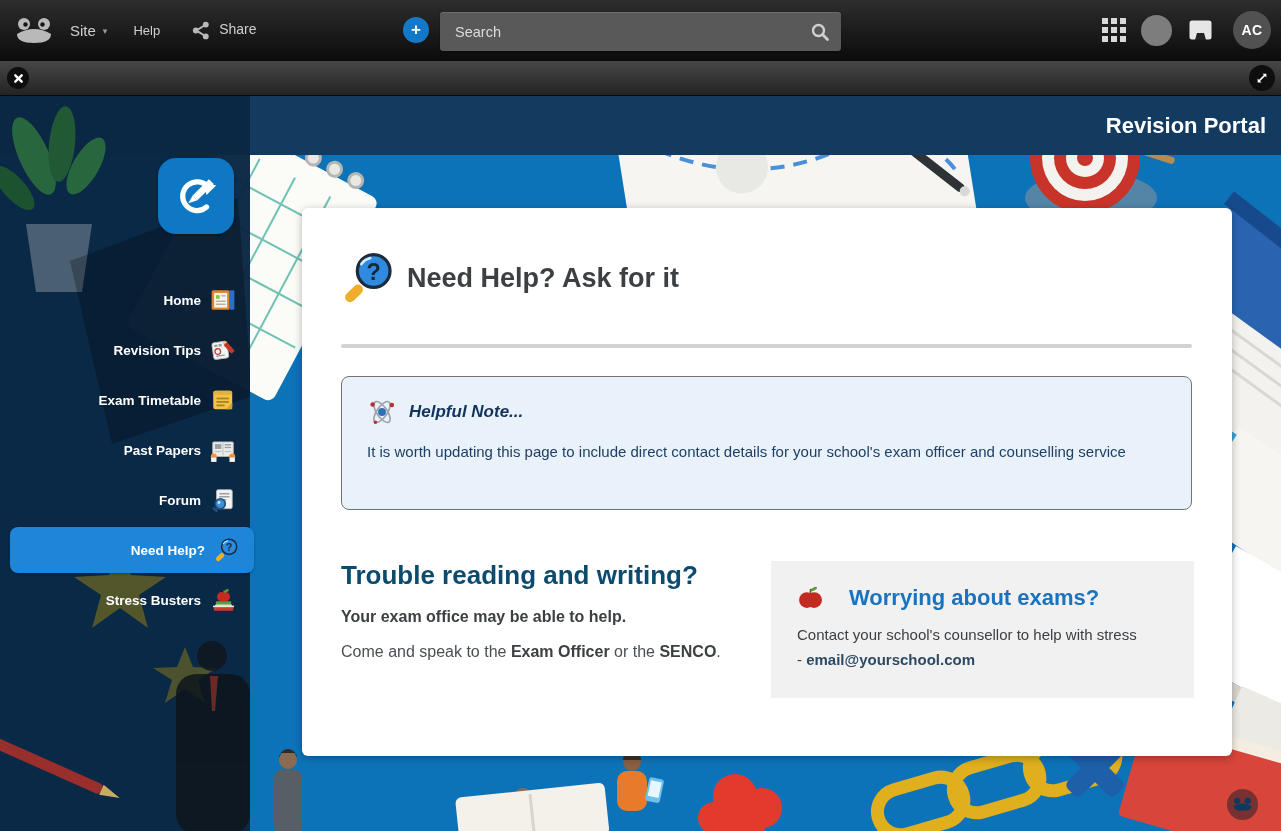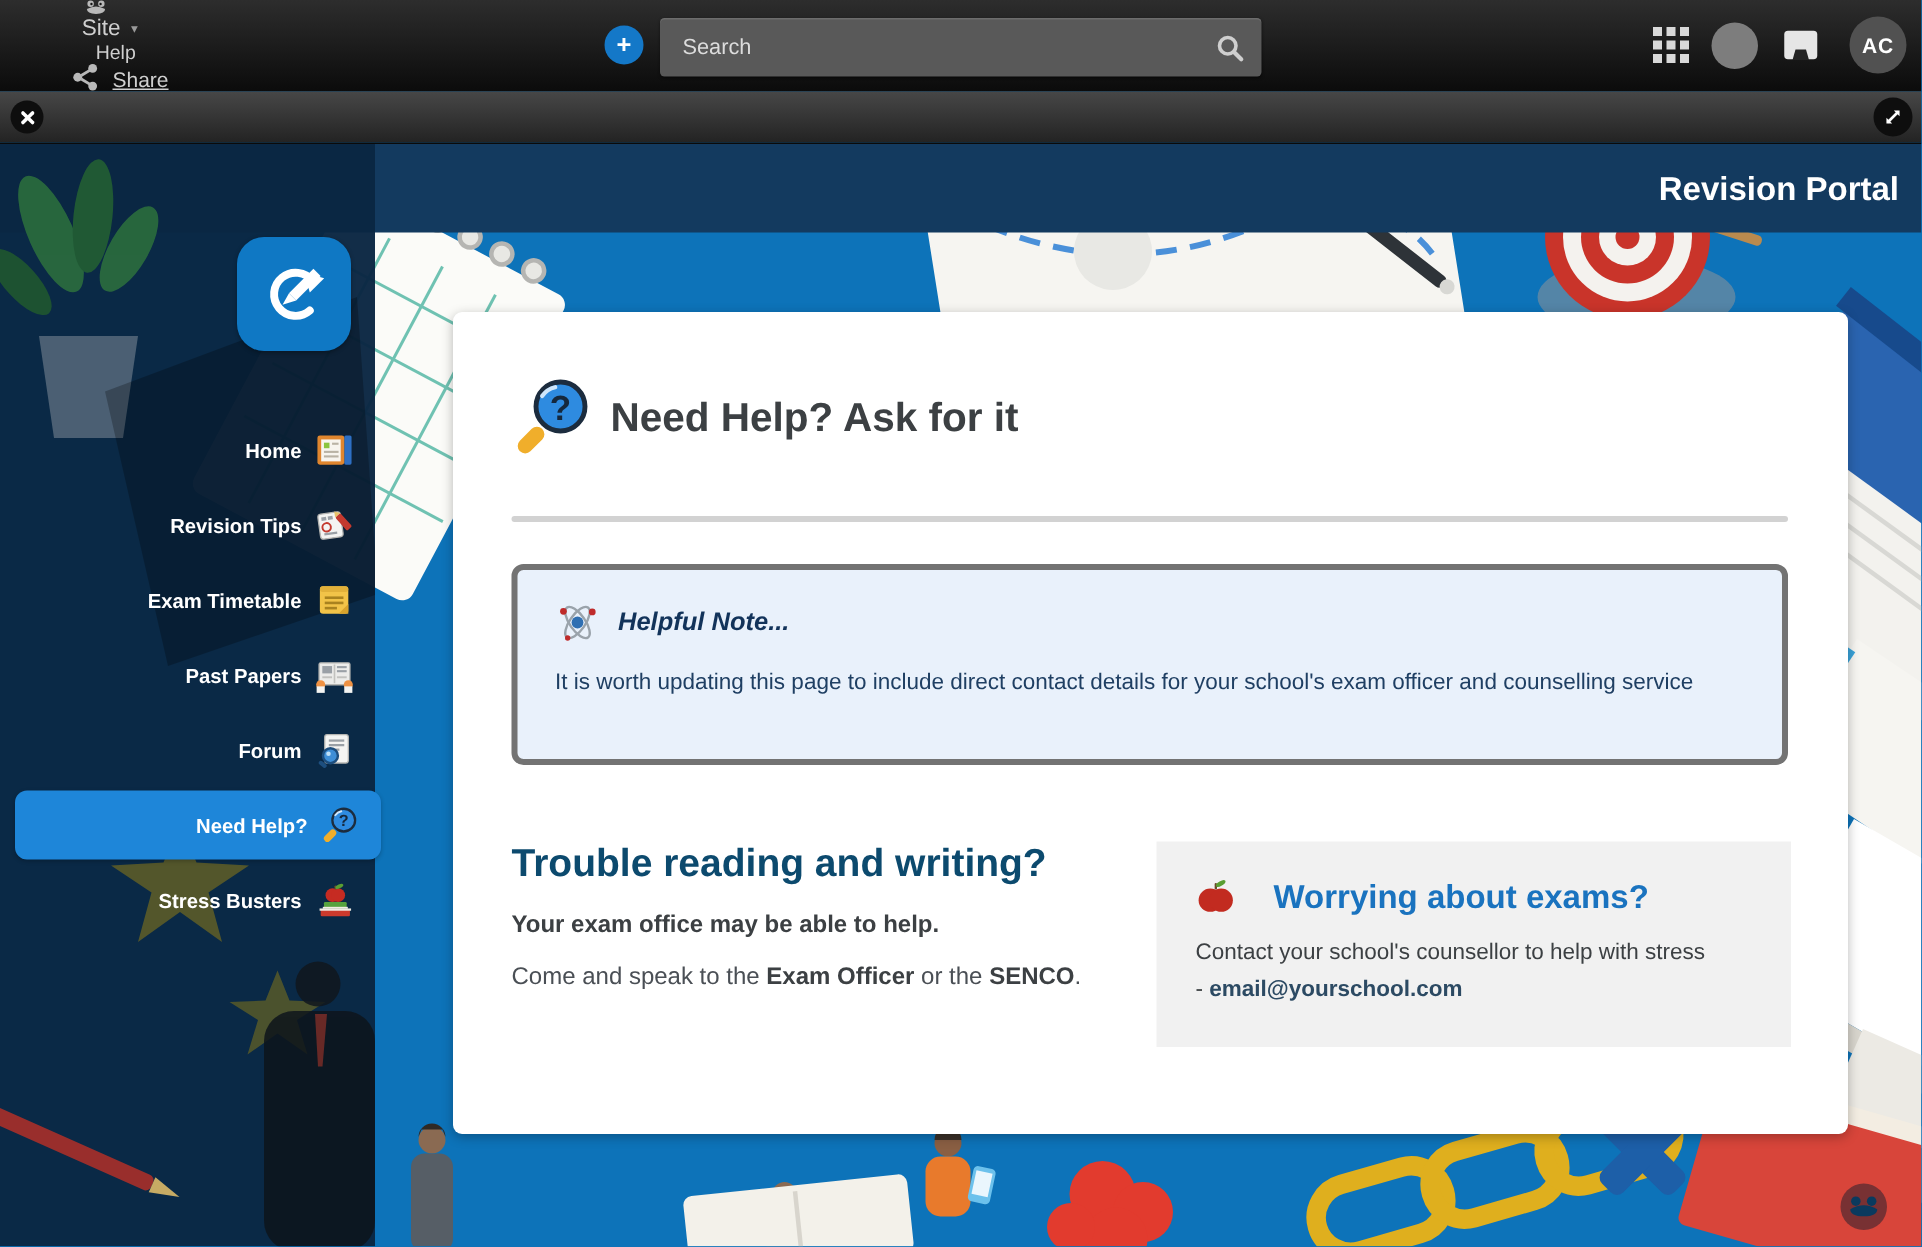--- a/index.html
+++ b/index.html
@@ -3,28 +3,28 @@
 <meta charset="utf-8">
 <style>
   * { margin:0; padding:0; box-sizing:border-box; }
   html,body { width:1281px; height:831px; }
   body { position:relative; overflow:hidden; background:#0d73b9;
          font-family:"Liberation Sans", sans-serif; }
 
   
   .topbar { position:absolute; top:0; left:0; width:1281px; height:61px;
             background:linear-gradient(#2d2d2d,#0b0b0b); z-index:50; }
-  .topbar-left { position:absolute; left:16px; top:0; height:61px; display:flex; align-items:center;flex-direction:column; }
+  .topbar-left { position:absolute; left:16px; top:0; height:61px; display:flex; align-items:center; }
   .frog-logo { width:36px; height:28px; display:block; }
   .site-group { display:flex; align-items:center; gap:7px; margin-left:18px;
                 color:#cfcfcf; font-size:15px; cursor:pointer; }
   .caret { font-size:9px; color:#9a9a9a; }
   .help-label { margin-left:26px; color:#cfcfcf; font-size:13px; cursor:pointer; }
-  .share-group { display:flex; align-items:flex-end; gap:8px; margin-left:32px;
-                 color:#cfcfcf; font-size:14px; cursor:pointer;text-decoration:underline; }
+  .share-group { display:flex; align-items:flex-start; gap:8px; margin-left:32px;
+                 color:#cfcfcf; font-size:14px; cursor:pointer; }
   .plus-btn { position:absolute; left:403px; top:17px; width:26px; height:26px;
               border-radius:50%; background:#1478c8; color:#fff; font-size:17px;
               font-weight:bold; text-align:center; line-height:25px; cursor:pointer; }
   .searchbar { position:absolute; left:440px; top:12px; width:401px; height:39px;
                background:#595959; border-radius:3px; display:flex; align-items:center;
                box-shadow:inset 0 1px 0 rgba(255,255,255,.12), 0 1px 2px rgba(0,0,0,.5); }
   .searchbar input { flex:1; background:transparent; border:none; outline:none;
                      color:#eee; font-size:14.5px; padding:0 10px 0 15px;
                      font-family:"Liberation Sans", sans-serif; }
   .searchbar input::placeholder { color:#dcdcdc; opacity:1; }
@@ -73,21 +73,21 @@
 
   
   .card { position:absolute; left:302px; top:112px; width:930px; height:548px;
           background:#fff; border-radius:6px; z-index:5; box-shadow:0 2px 8px rgba(0,0,0,.28); }
   .card-title-row { position:absolute; left:39px; top:42px; display:flex;
                     align-items:center; gap:10px; }
   .page-title { font-size:27px; font-weight:bold; color:#3c4043; }
   .divider { position:absolute; left:39px; top:136px; width:851px; height:4px;
              background:#d2d2d2; border-radius:2px; }
   .note { position:absolute; left:39px; top:168px; width:851px; height:134px;
-          background:#e9f1fb; border:4px solid #737373; border-radius:8px; padding:20px 25px; }
+          background:#e9f1fb; border:1px solid #737373; border-radius:8px; padding:20px 25px; }
   .note-head { display:flex; align-items:center; gap:12px; }
   .note-title { font-size:17px; font-weight:bold; font-style:italic; color:#12335a; }
   .note-body { margin-top:13px; font-size:15px; line-height:24px; color:#1f3f63; }
   .left-col { position:absolute; left:39px; top:352px; width:432px; }
   .left-heading { font-size:26px; font-weight:bold; color:#0c4a6e; }
   .left-sub { margin-top:17px; font-size:16px; font-weight:bold; color:#3c4043; }
   .left-line { margin-top:17px; font-size:16px; color:#4a4f55; }
   .left-line b { color:#3c4043; }
   .right-box { position:absolute; left:469px; top:353px; width:423px; height:137px;
                background:#f1f1f1; padding:23px 26px; }

